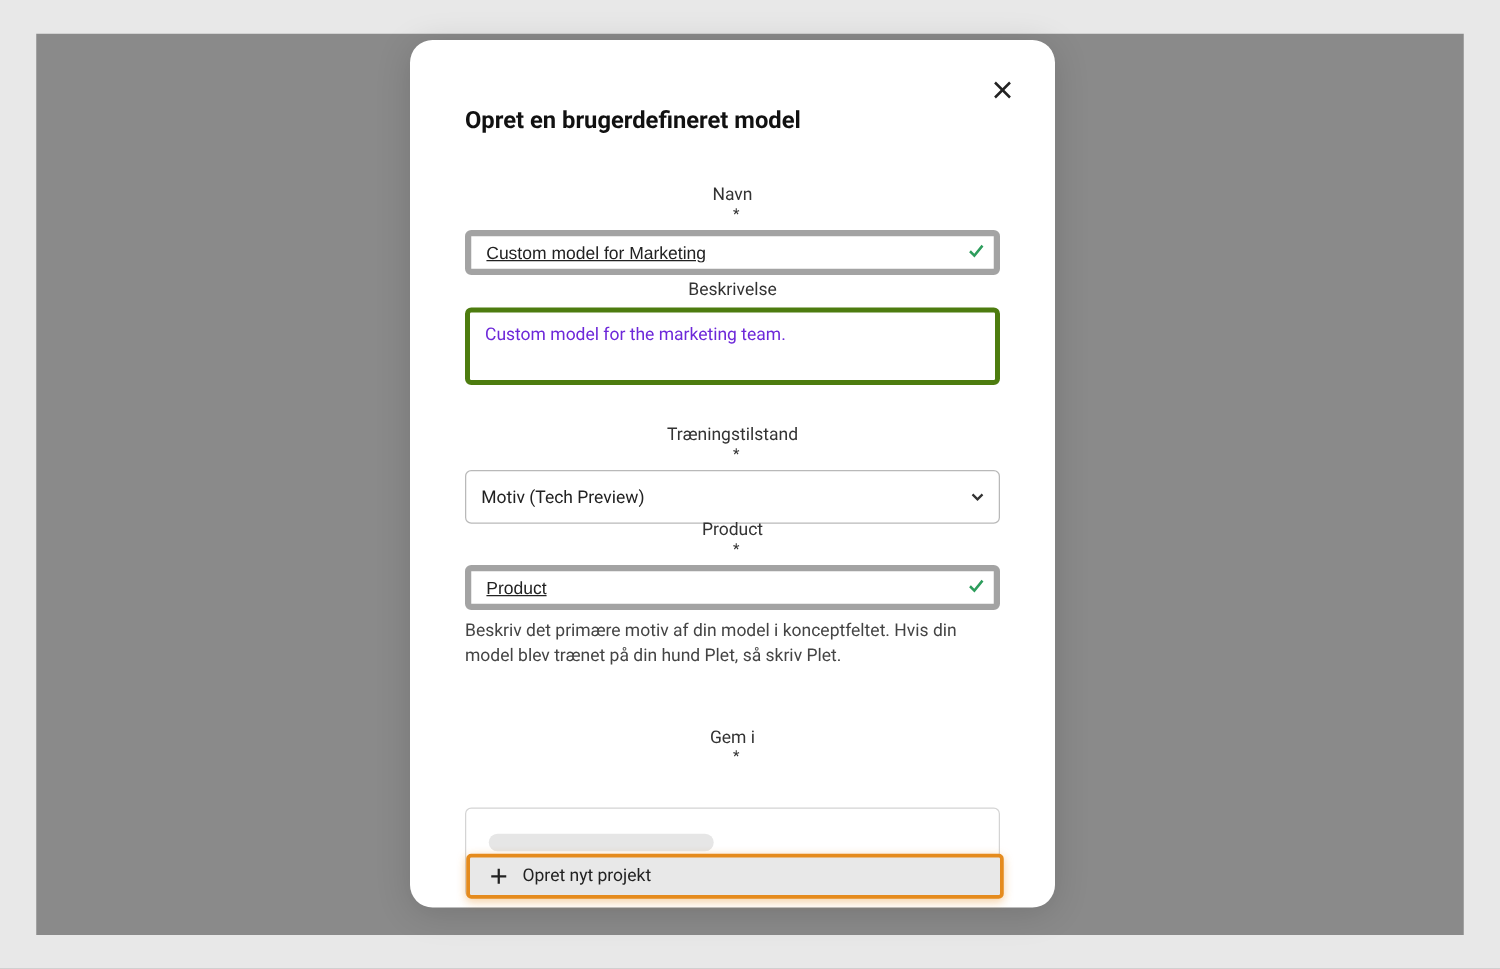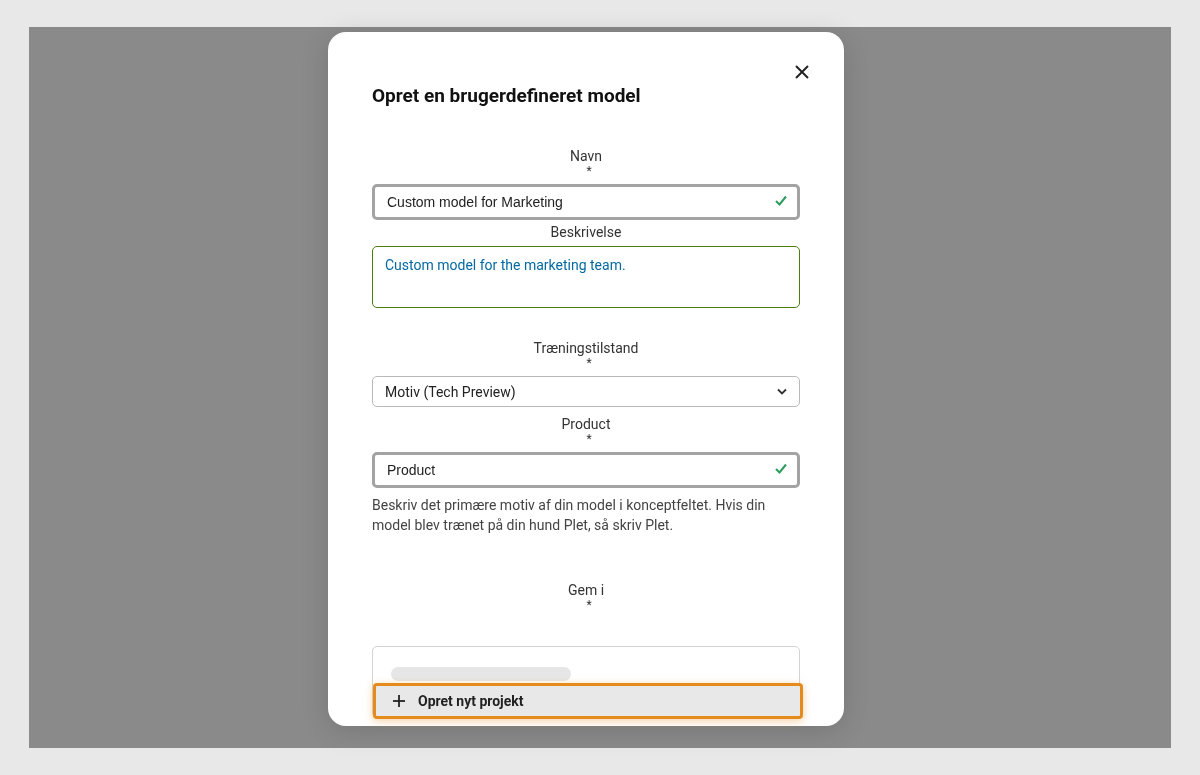--- a/index.html
+++ b/index.html
@@ -72,44 +72,45 @@
       flex-direction: column;
     }
     .asterisk {
       margin-left: 6px;
       font-size: 12px;
       color: #333;
     }
     .text-input {
       width: 100%;
       height: 36px;
-      border: 3px solid #a3a3a3;
+      border: 5px solid #a3a3a3;
       border-radius: 5px;
       padding: 0 38px 0 12px;
       font-size: 14px;
       color: #222;
       background: #fff;
       outline: none;
+      text-decoration: underline;
     }
     .textarea-input {
       width: 100%;
       height: 62px;
-      border: 1px solid #4d7c0f;
+      border: 4px solid #4d7c0f;
       border-radius: 5px;
       padding: 10px 12px;
       font-size: 14px;
-      color: #0369a1;
+      color: #6d28d9;
       background: #fff;
       resize: none;
       outline: none;
       font-family: inherit;
     }
     .select-input {
       width: 100%;
-      height: 31px;
+      height: 43px;
       border: 1px solid #b9b9b9;
       border-radius: 5px;
       padding: 0 38px 0 12px;
       font-size: 14px;
       color: #222;
       background: #fff;
       display: flex;
       align-items: center;
       cursor: pointer;
       position: relative;
@@ -176,21 +177,20 @@
       width: calc(100% + 4px);
       height: 36px;
       display: flex;
       align-items: center;
       padding: 0 16px;
       background: #e8e8e8;
       border: 3px solid #e58b1d;
       border-radius: 4px;
       cursor: pointer;
       box-shadow: 0 2px 8px rgba(229,139,29,0.4);
-      font-weight: bold;
     }
     .plus-icon {
       font-size: 18px;
       color: #222;
       margin-right: 12px;
       display: flex;
       align-items: center;
       justify-content: center;
     }
     .create-project-label {

